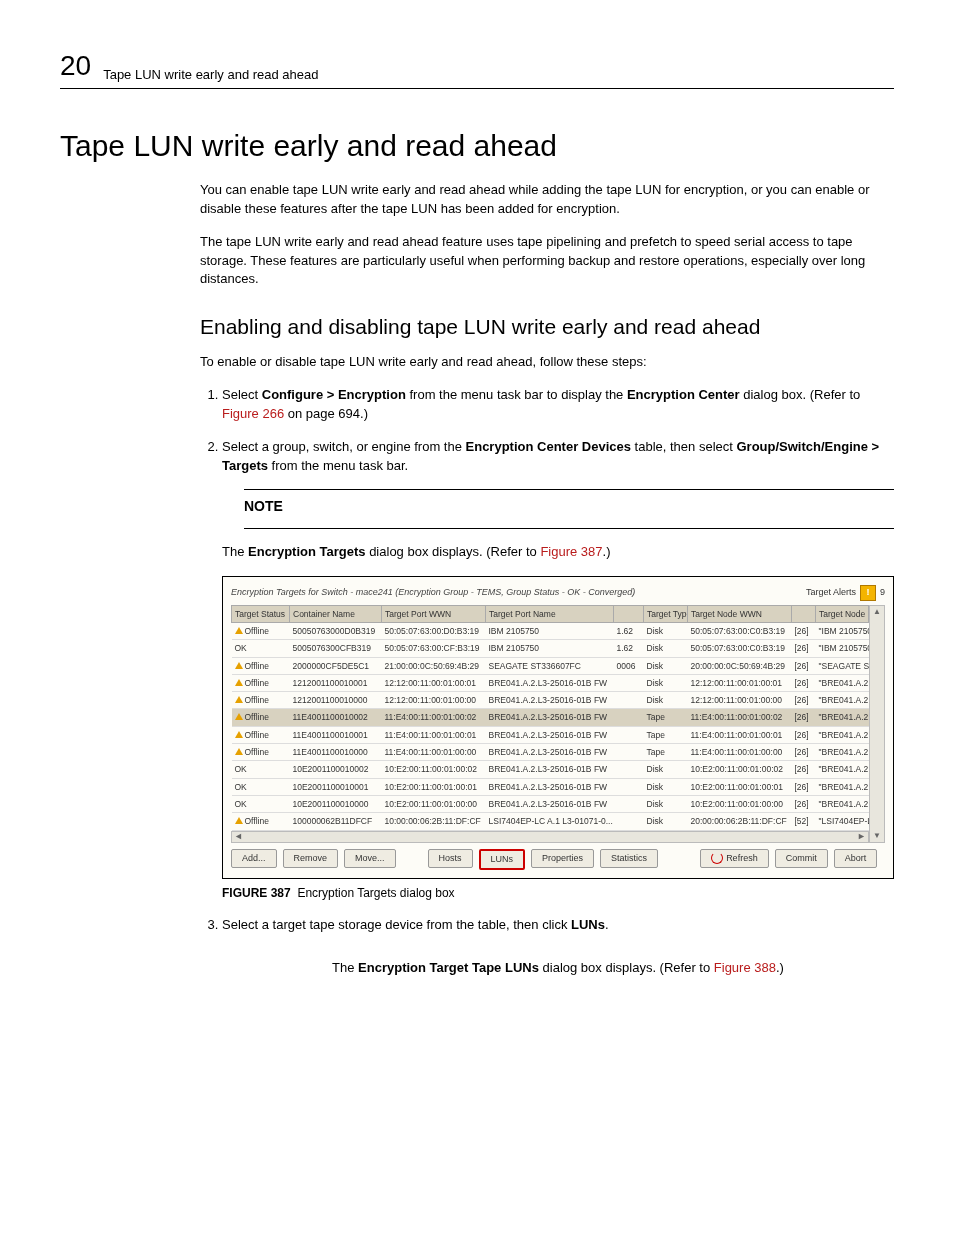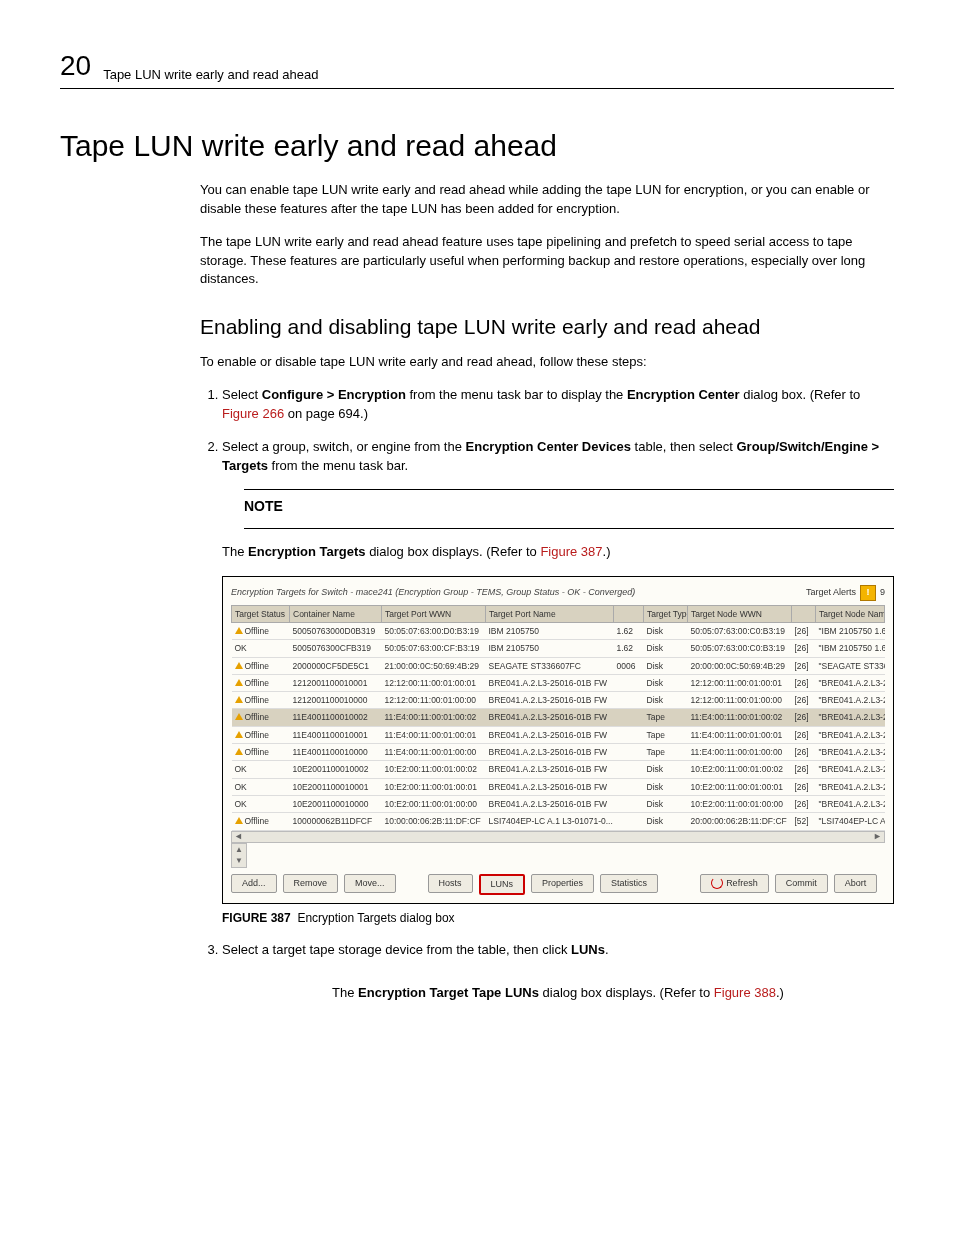--- a/index.html
+++ b/index.html
@@ -222,21 +222,21 @@
       <div class="figure-block">
         <div class="figure-img">
           <div class="fig-title-row">
             <span class="fig-title">Encryption Targets for Switch - mace241 (Encryption Group - TEMS, Group Status - OK - Converged)</span>
             <span class="fig-alerts">
               <span>Target Alerts</span>
               <span class="alert-icon">!</span>
               <span>9</span>
             </span>
           </div>
-          <div style="display:flex;flex-direction:column;">
+          <div style="display:flex;">
             <div style="flex:1; overflow:hidden;">
               <table class="fig-table">
                 <colgroup>
                   <col style="width:58px">
                     <col style="width:92px">
                     <col style="width:104px">
                     <col style="width:128px">
                     <col style="width:30px">
                     <col style="width:44px">
                     <col style="width:104px">

